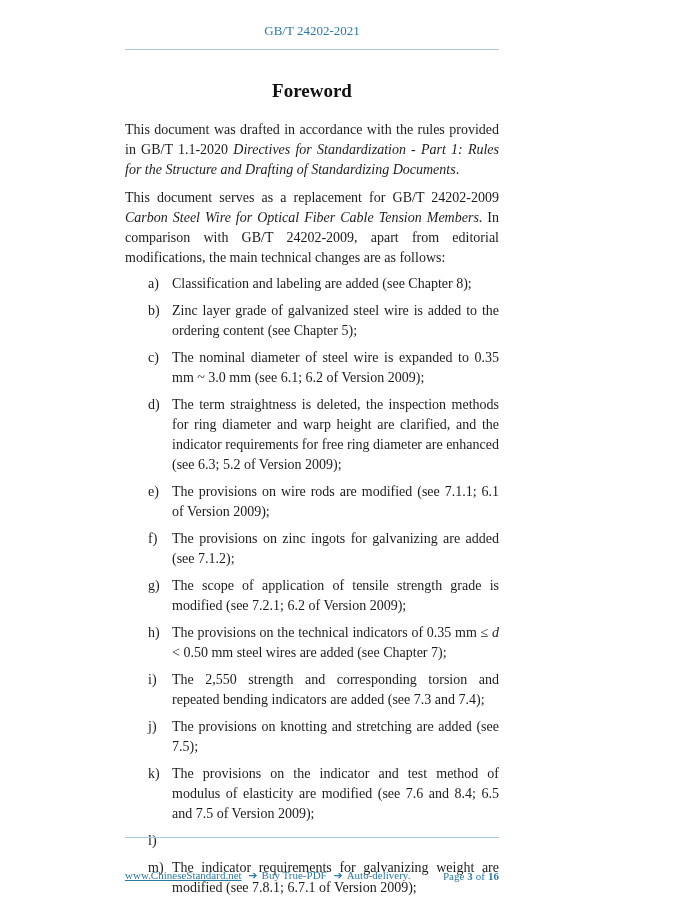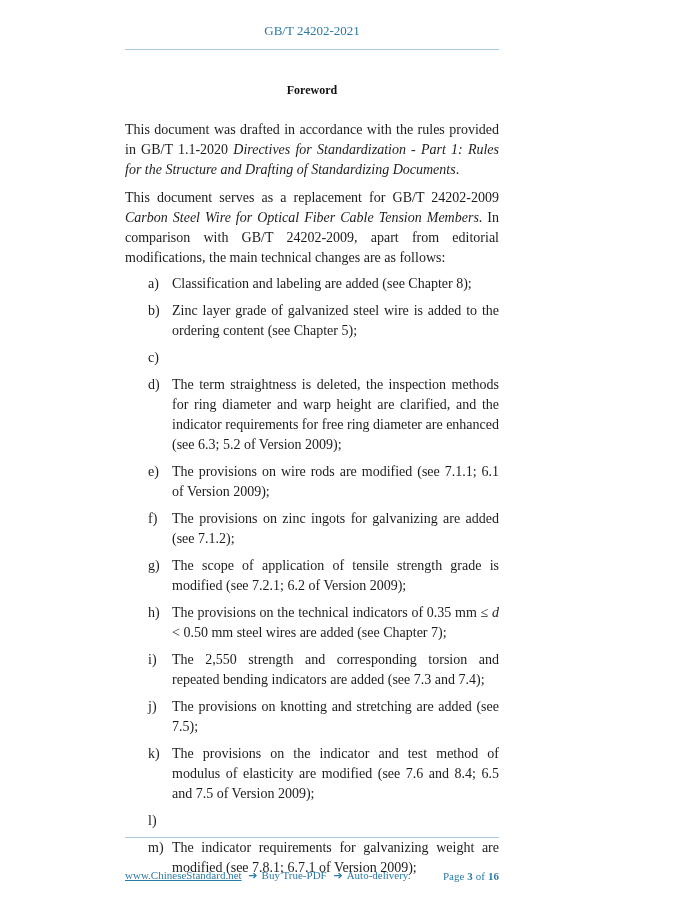--- a/index.html
+++ b/index.html
@@ -16,21 +16,21 @@
     padding-top: 22px; text-align: center;
     font-size: 13px; line-height: 18px;
     color: var(--accent, #2b7aa6);
   }
   .rule { border: 0; border-top: 1px solid var(--rule, #a9cade); margin: 0; height: 0; }
   .header-rule { margin: 9px 125px 0 125px; }
 
   
   .title {
     margin: 30px 0 16px 0; text-align: center;
-    font-size: 12px; line-height: 21px; font-weight: bold; color: #111111;
+    font-size: 19px; line-height: 21px; font-weight: bold; color: #111111;
   }
 
   
   .content { margin: 19px 125px 0 125px; font-size: 14px; line-height: 20px; }
   .content p { margin: 0; text-align: justify; }
   .content p + p { margin-top: 8px; font-family: Liberation Serif, serif; }
   .changes { margin-top: 6px; }
   .change-item { display: flex; margin-bottom: 7px; }
   .change-marker { flex: 0 0 24px; margin-left: 23px; }
   .change-text { flex: 1; text-align: justify; }
@@ -68,20 +68,21 @@
           <div class="change-item">
             <span class="change-marker">a)</span>
             <span class="change-text"><span>Classification and labeling are added (see Chapter 8);</span></span>
           </div>
           <div class="change-item">
             <span class="change-marker">b)</span>
             <span class="change-text"><span>Zinc layer grade of galvanized steel wire is added to the ordering content (see Chapter 5);</span></span>
           </div>
           <div class="change-item">
             <span class="change-marker">c)</span>
+            <span class="change-text"><span>The nominal diameter of steel wire is expanded to 0.35 mm ~ 3.0 mm (see 6.1; 6.2 of Version 2009);</span></span>
           </div>
           <div class="change-item">
             <span class="change-marker">d)</span>
             <span class="change-text"><span>The term straightness is deleted, the inspection methods for ring diameter and warp height are clarified, and the indicator requirements for free ring diameter are enhanced (see 6.3; 5.2 of Version 2009);</span></span>
           </div>
           <div class="change-item">
             <span class="change-marker">e)</span>
             <span class="change-text"><span>The provisions on wire rods are modified (see 7.1.1; 6.1 of Version 2009);</span></span>
           </div>
           <div class="change-item">

